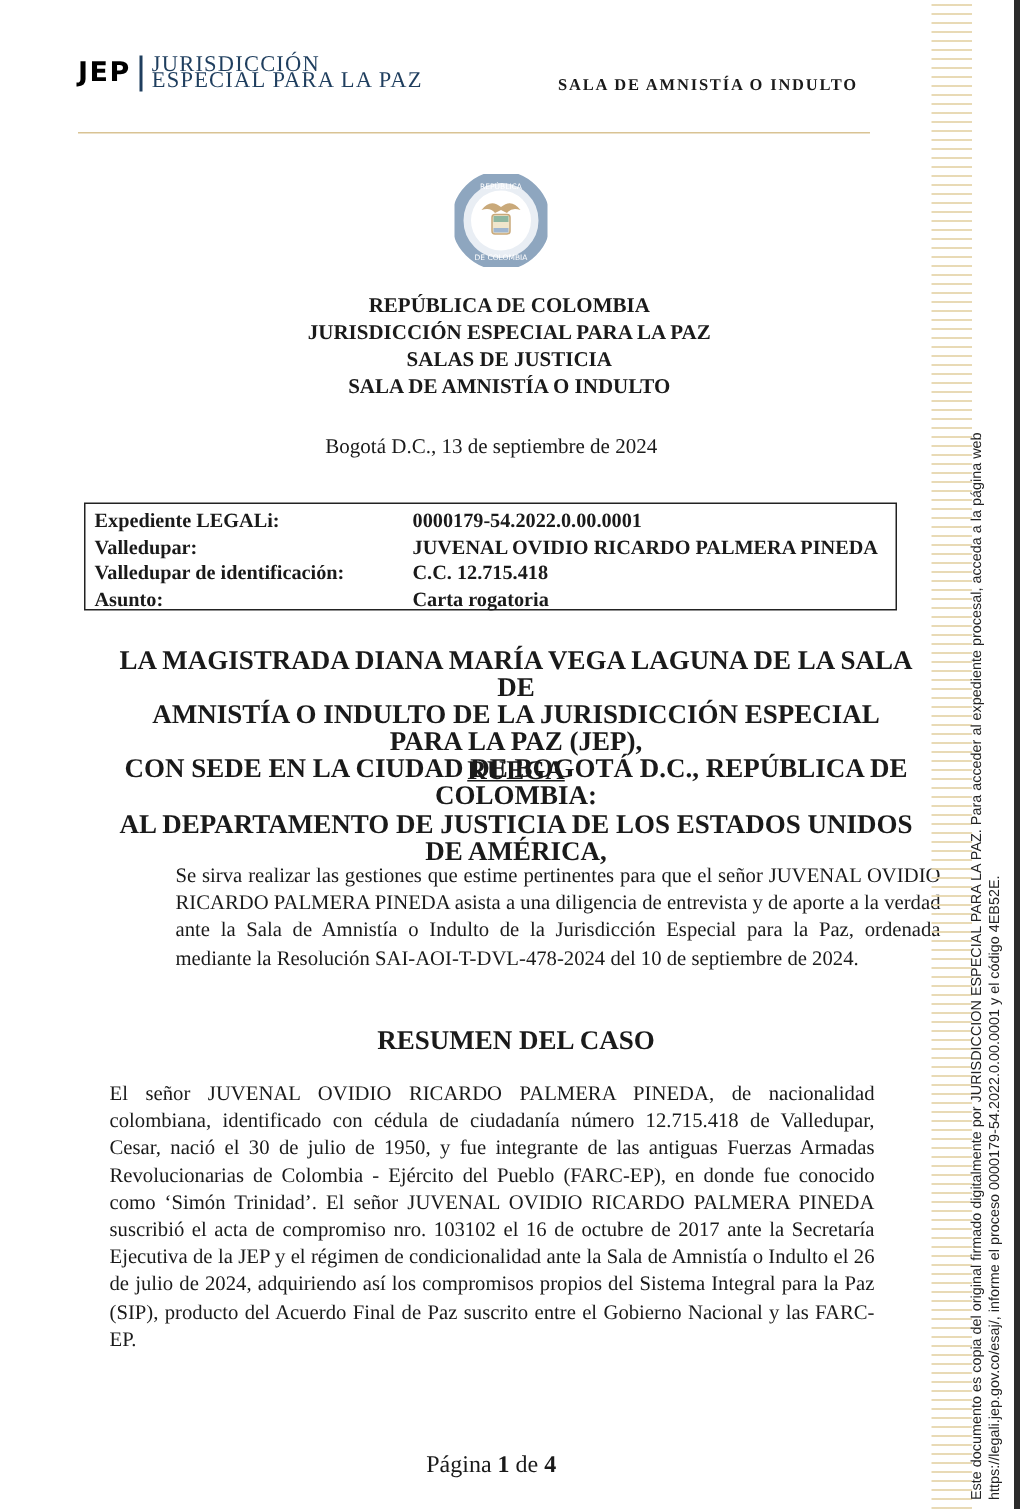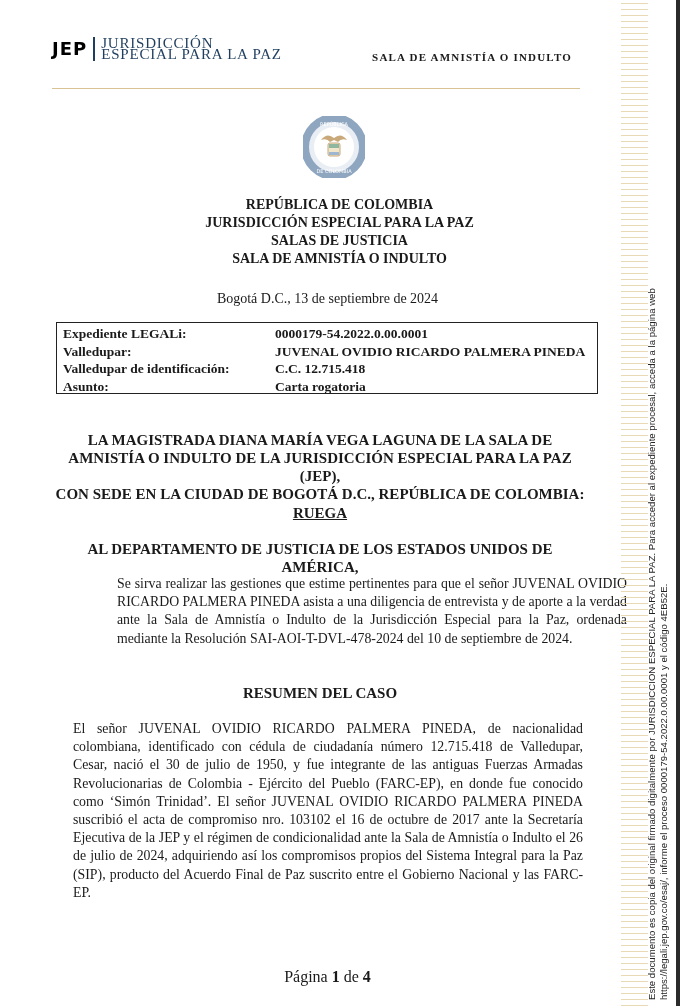--- a/index.html
+++ b/index.html
@@ -20,26 +20,26 @@
   .header-rule { position: absolute; left: 52px; top: 88px; width: 528px; height: 1px; background: #d9c394; }
 
   
   .seal { position: absolute; left: 303px; top: 116px; width: 62px; height: 62px; }
 
   
   .titles { position: absolute; left: 0; width: 655px; top: 196px; text-align: center; font-family: "Liberation Serif", serif; font-weight: bold; font-size: 14px; line-height: 18px; margin-left: 12px; }
   .date { position: absolute; left: 0; width: 655px; top: 291px; text-align: center; font-family: "Liberation Serif", serif; font-size: 14px; }
 
   
-  .info { position: absolute; left: 56px; top: 322px; width: 542px; height: 72px; border: 1.3px solid #222; box-sizing: border-box; padding: 2px 6px; font-family: "Liberation Serif", serif; font-weight: bold; font-size: 13.5px; }
+  .info { position: absolute; left: 56px; top: 335px; width: 542px; height: 72px; border: 1.3px solid #222; box-sizing: border-box; padding: 2px 6px; font-family: "Liberation Serif", serif; font-weight: bold; font-size: 13.5px; }
   .info-row { display: flex; line-height: 17.5px; }
   .info-label { width: 212px; }
   .info-value { flex: 1; }
 
-  .heading-block { position: absolute; left: 52px; width: 536px; text-align: center; font-family: "Liberation Serif", serif; font-weight: bold; font-size: 15px; line-height: 18px; }
+  .heading-block { position: absolute; left: 76px; width: 536px; text-align: center; font-family: "Liberation Serif", serif; font-weight: bold; font-size: 18px; line-height: 18px; }
   .para { position: absolute; left: 73px; width: 510px; font-family: "Liberation Serif", serif; font-size: 13.8px; line-height: 18.2px; text-align: justify; }
   .underline { text-decoration: underline; }
 
   .footer { position: absolute; left: 0; width: 655px; top: 968px; text-align: center; font-family: "Liberation Serif", serif; font-size: 16px; }
 
   
   .wave-strip {
     position: absolute; left: 621px; top: 0; width: 27px; height: 1006px;
     background-image: repeating-linear-gradient(180deg, transparent 0 3px, #e6d6ad 3px 4px, transparent 4px 6px);
     opacity: 0.9;

